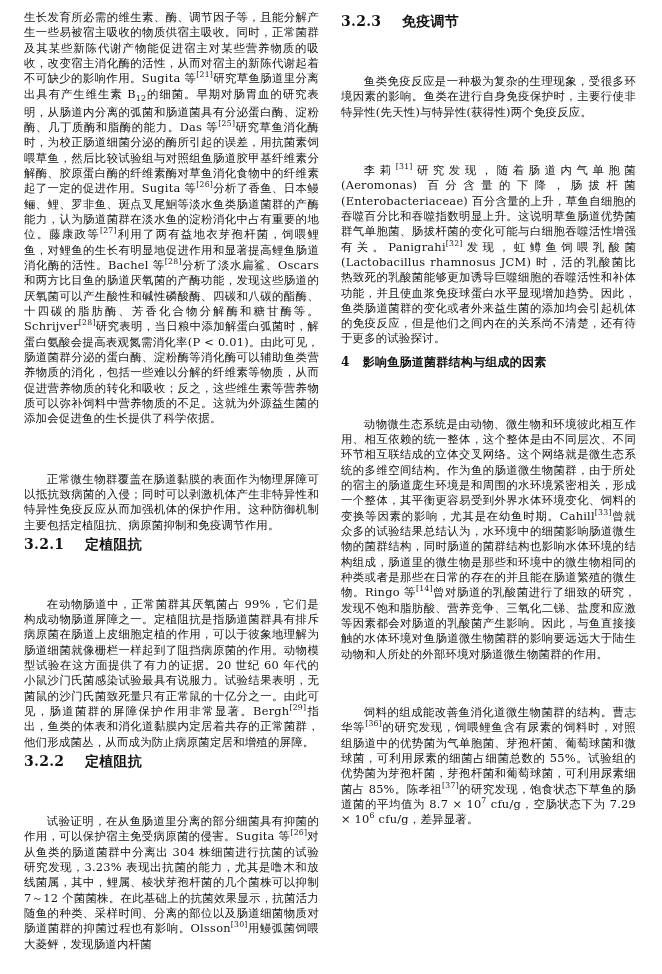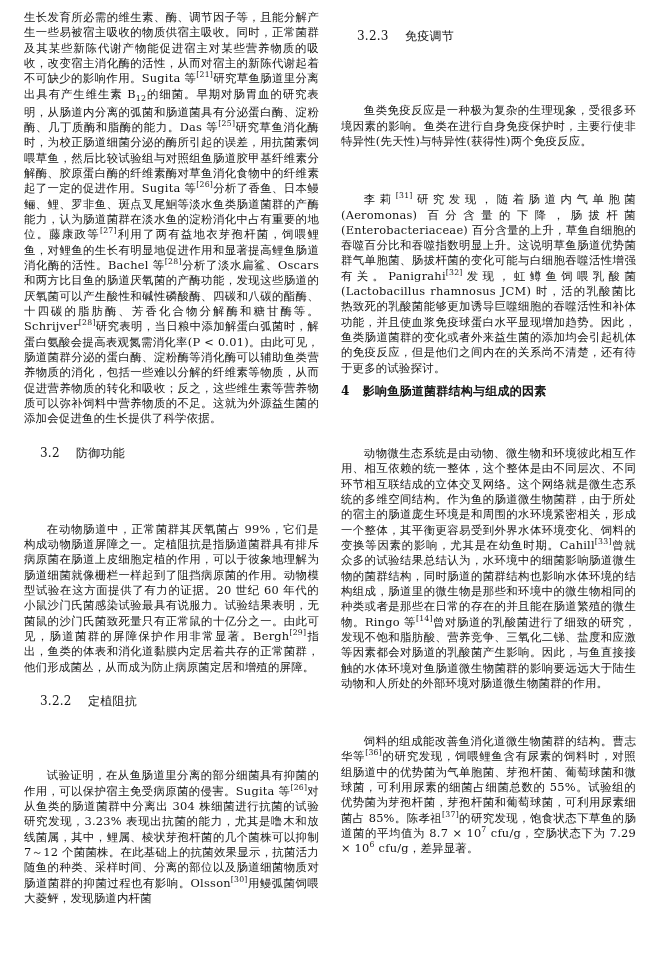--- a/index.html
+++ b/index.html
@@ -38,23 +38,23 @@
     line-height: 1.345;
     text-align: justify;
     text-justify: inter-ideograph;
     letter-spacing: 0.02em;
   }
   p.ind {
     text-indent: 2em;
     margin-top: 43px;
   }
   h3.sub {
-    margin: 16px;
-    font-size: 12px;
-    font-weight: normal;
+    margin: 0;
+    font-size: 14px;
+    font-weight: bold;
     line-height: 1.35;
     letter-spacing: 0.02em;
   }
   h2.big {
     margin: 7px 0 3px 0;
     font-size: 12px;
     font-weight: bold;
     line-height: 1.4;
     letter-spacing: 0.02em;
   }
@@ -69,24 +69,25 @@
 <body>
 
 <div class="page">
   <div class="columns">
 
     <div class="col">
 
       <p><span>生长发育所必需的维生素、酶、调节因子等，且能分解产生一些易被宿主吸收的物质供宿主吸收。同时，正常菌群及其某些新陈代谢产物能促进宿主对某些营养物质的吸收，改变宿主消化酶的活性，从而对宿主的新陈代谢起着不可缺少的影响作用。Sugita 等</span><sup>[21]</sup><span>研究草鱼肠道里分离出具有产生维生素 B</span><sub style="font-size:0.7em;vertical-align:sub;">12</sub><span>的细菌。早期对肠胃血的研究表明，从肠道内分离的弧菌和肠道菌具有分泌蛋白酶、淀粉酶、几丁质酶和脂酶的能力。Das 等</span><sup>[25]</sup><span>研究草鱼消化酶时，为校正肠道细菌分泌的酶所引起的误差，用抗菌素饲喂草鱼，然后比较试验组与对照组鱼肠道胶甲基纤维素分解酶、胶原蛋白酶的纤维素酶对草鱼消化食物中的纤维素起了一定的促进作用。Sugita 等</span><sup>[26]</sup><span>分析了香鱼、日本鳗鲡、鲤、罗非鱼、斑点叉尾鮰等淡水鱼类肠道菌群的产酶能力，认为肠道菌群在淡水鱼的淀粉消化中占有重要的地位。藤康政等</span><sup>[27]</sup><span>利用了两有益地衣芽孢杆菌，饲喂鲤鱼，对鲤鱼的生长有明显地促进作用和显著提高鲤鱼肠道消化酶的活性。Bachel 等</span><sup>[28]</sup><span>分析了淡水扁鲨、Oscars 和两方比目鱼的肠道厌氧菌的产酶功能，发现这些肠道的厌氧菌可以产生酸性和碱性磷酸酶、四碳和八碳的酯酶、十四碳的脂肪酶、芳香化合物分解酶和糖甘酶等。Schrijver</span><sup>[28]</sup><span>研究表明，当日粮中添加解蛋白弧菌时，解蛋白氨酸会提高表观氮需消化率(P &lt; 0.01)。由此可见，肠道菌群分泌的蛋白酶、淀粉酶等消化酶可以辅助鱼类营养物质的消化，包括一些难以分解的纤维素等物质，从而促进营养物质的转化和吸收；反之，这些维生素等营养物质可以弥补饲料中营养物质的不足。这就为外源益生菌的添加会促进鱼的生长提供了科学依据。</span></p>
 
       <div class="sp2"></div>
-      <h3 class="sub"><span>3.2</span>&nbsp;&nbsp;&nbsp;&nbsp;<span>防御功能</span></h3>
 
+      <p class="ind"><span>正常微生物群覆盖在肠道黏膜的表面作为物理屏障可以抵抗致病菌的入侵；同时可以剥激机体产生非特异性和特异性免疫反应从而加强机体的保护作用。这种防御机制主要包括定植阻抗、病原菌抑制和免疫调节作用。</span></p>
 
       <div class="sp2"></div>
+      <h3 class="sub"><span>3.2.1</span>&nbsp;&nbsp;&nbsp;&nbsp;<span>定植阻抗</span></h3>
 
       <p class="ind"><span>在动物肠道中，正常菌群其厌氧菌占 99%，它们是构成动物肠道屏障之一。定植阻抗是指肠道菌群具有排斥病原菌在肠道上皮细胞定植的作用，可以于彼象地理解为肠道细菌就像栅栏一样起到了阻挡病原菌的作用。动物模型试验在这方面提供了有力的证据。20 世纪 60 年代的小鼠沙门氏菌感染试验最具有说服力。试验结果表明，无菌鼠的沙门氏菌致死量只有正常鼠的十亿分之一。由此可见，肠道菌群的屏障保护作用非常显著。Bergh</span><sup>[29]</sup><span>指出，鱼类的体表和消化道黏膜内定居着共存的正常菌群，他们形成菌丛，从而成为防止病原菌定居和增殖的屏障。</span></p>
 
       <div class="sp2"></div>
       <h3 class="sub"><span>3.2.2</span>&nbsp;&nbsp;&nbsp;&nbsp;<span>定植阻抗</span></h3>
 
       <p class="ind"><span>试验证明，在从鱼肠道里分离的部分细菌具有抑菌的作用，可以保护宿主免受病原菌的侵害。Sugita 等</span><sup>[26]</sup><span>对从鱼类的肠道菌群中分离出 304 株细菌进行抗菌的试验研究发现，3.23% 表现出抗菌的能力，尤其是噜木和放线菌属，其中，鲤属、棱状芽孢杆菌的几个菌株可以抑制 7～12 个菌菌株。在此基础上的抗菌效果显示，抗菌活力随鱼的种类、采样时间、分离的部位以及肠道细菌物质对肠道菌群的抑菌过程也有影响。Olsson</span><sup>[30]</sup><span>用鳗弧菌饲喂大菱鲆，发现肠道内杆菌</span></p>
 
     </div>
 

